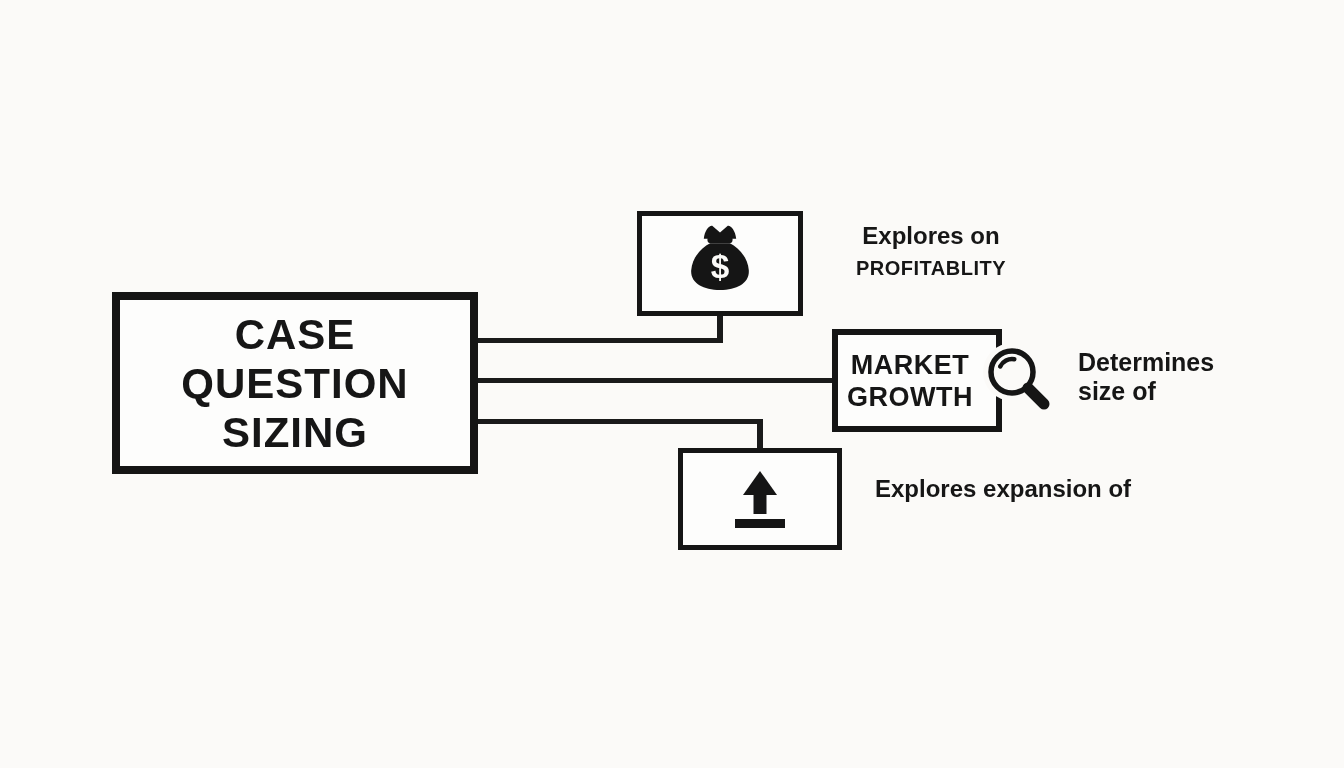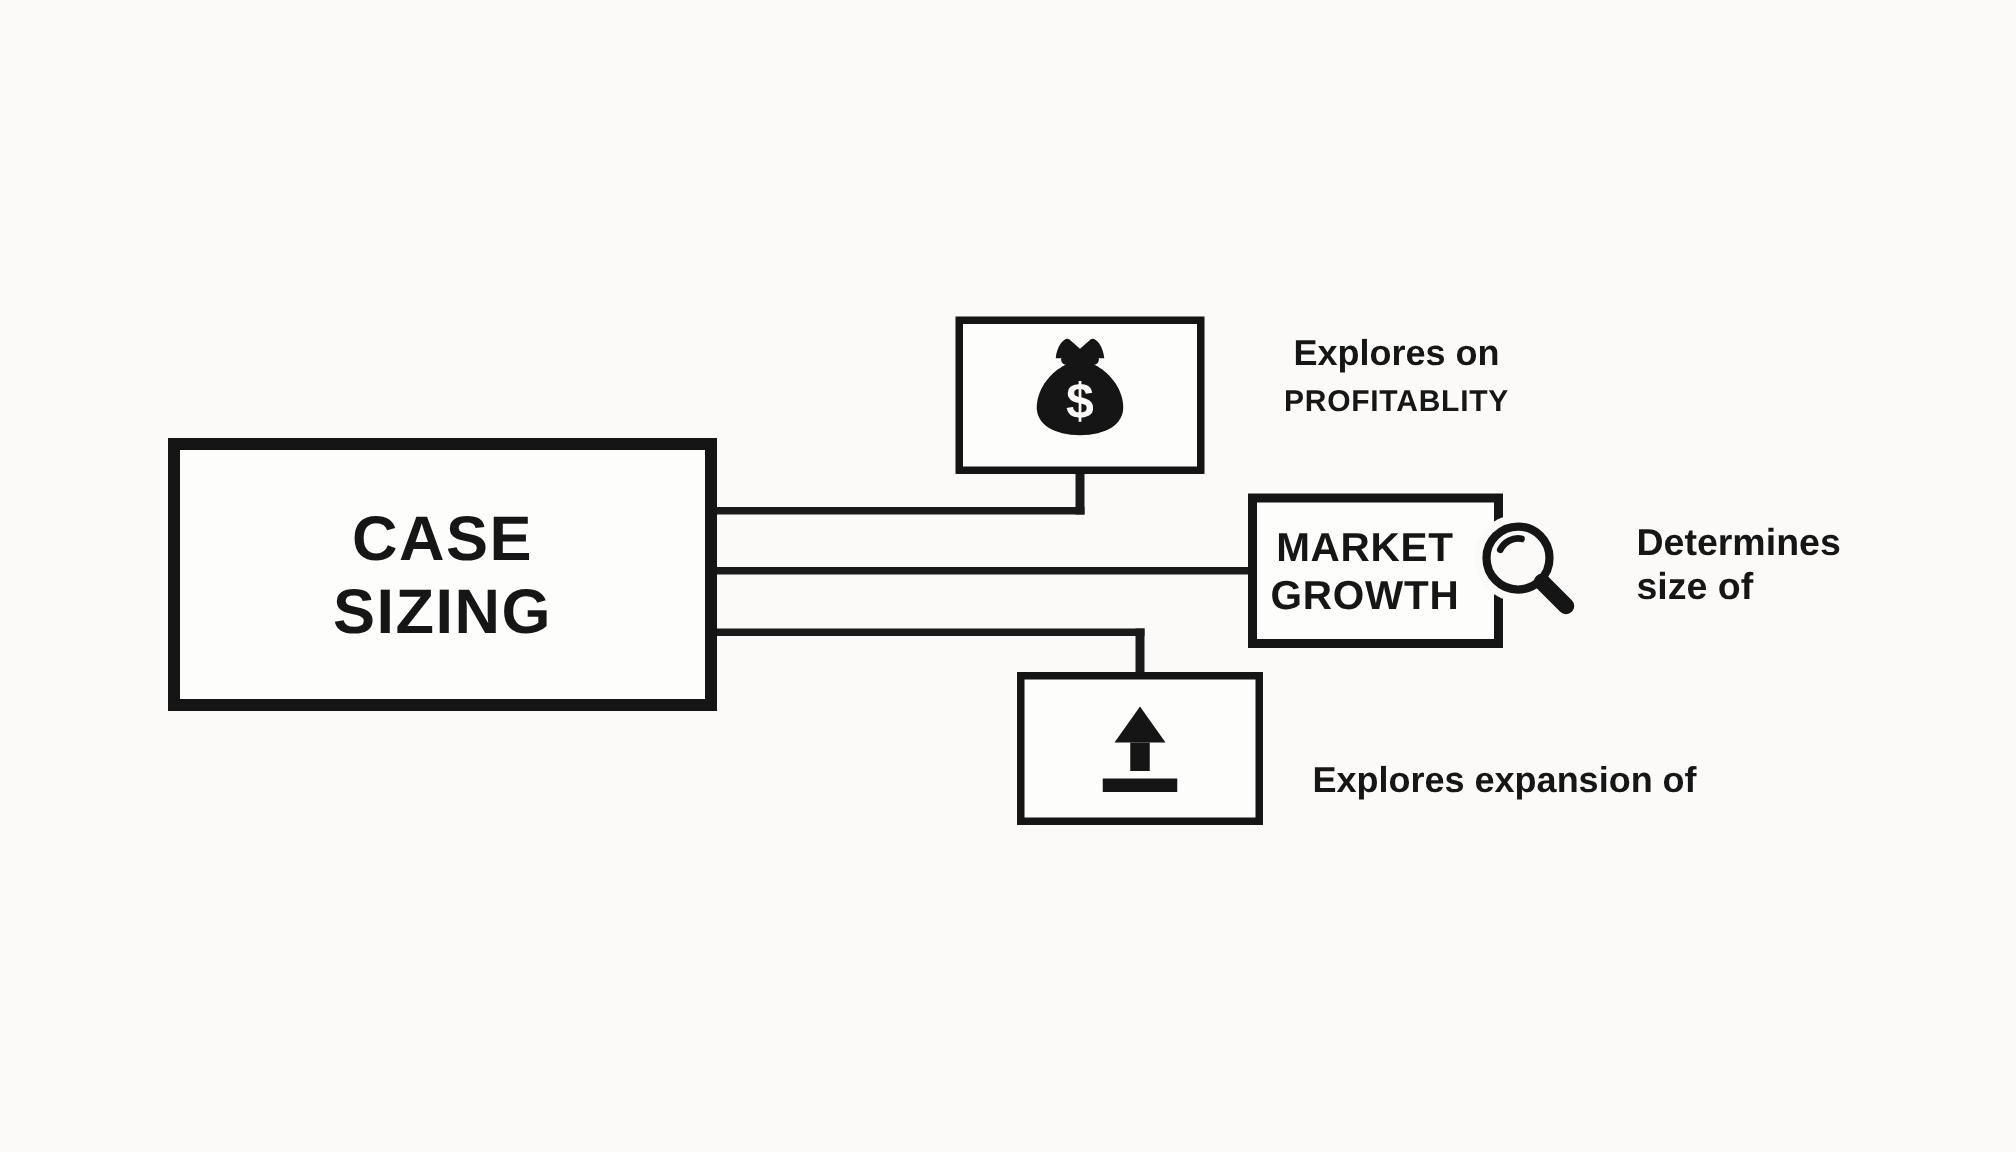--- a/index.html
+++ b/index.html
@@ -32,34 +32,35 @@
     display:flex;flex-direction:column;justify-content:center;align-items:center;
     padding-right:14px;box-sizing:border-box;}
   .market-line{font-size:27px;font-weight:700;line-height:32px;letter-spacing:.5px;}
   .node-growth{left:678px;top:448px;width:164px;height:102px;
     display:flex;align-items:center;justify-content:center;}
   .connector{position:absolute;background:#1a1a1a;}
   .lbl{position:absolute;}
   .lbl-profit{left:790px;top:221px;width:282px;text-align:center;}
   .lbl-profit .l1{font-size:24px;font-weight:600;line-height:30px;}
   .lbl-profit .l2{font-size:20px;font-weight:700;line-height:34px;letter-spacing:.5px;}
-  .lbl-market{left:1078px;top:348px;text-align:left;margin-left:13px;}
+  .lbl-market{left:1078px;top:348px;text-align:left;}
   .lbl-market .l1,.lbl-market .l2{font-size:25px;font-weight:600;line-height:29px;}
   .lbl-growth{left:875px;top:474px;text-align:left;}
   .lbl-growth .l1{font-size:27px;font-weight:700;line-height:32px;letter-spacing:.5px;}
-  .lbl-growth .l2{font-size:24px;font-weight:600;line-height:30px;margin-top:32px;}
+  .lbl-growth .l2{font-size:24px;font-weight:600;line-height:30px;}
   .magnifier{position:absolute;left:975px;top:335px;width:85px;height:85px;}
 </style>
 </head>
 <body>
 
 <div class="canvas">
 
   <div class="box root-box">
     <div class="root-line">CASE</div>
+    <div class="root-line">QUESTION</div>
     <div class="root-line">SIZING</div>
   </div>
 
   <div class="connector" style="left:478px;top:338px;width:245px;height:5px;"></div>
   <div class="connector" style="left:717px;top:316px;width:6px;height:27px;"></div>
   <div class="connector" style="left:478px;top:378px;width:354px;height:5px;"></div>
   <div class="connector" style="left:478px;top:419px;width:285px;height:5px;"></div>
   <div class="connector" style="left:757px;top:419px;width:6px;height:29px;"></div>
 
   <div class="box node-money">

